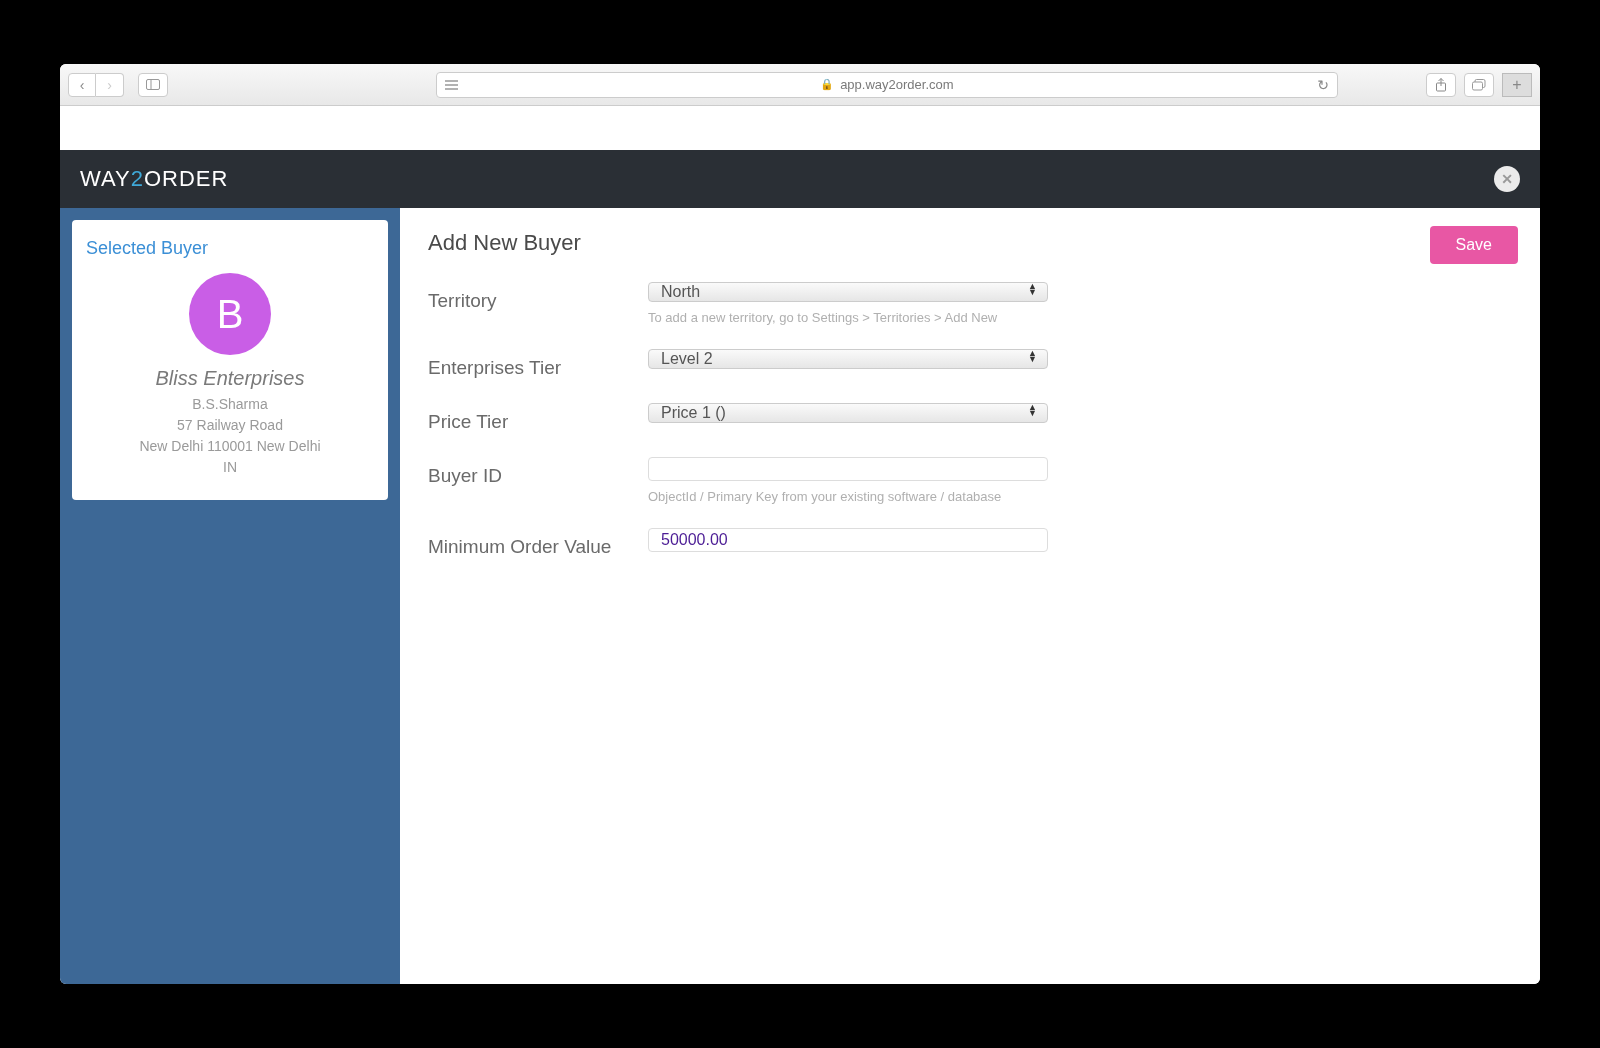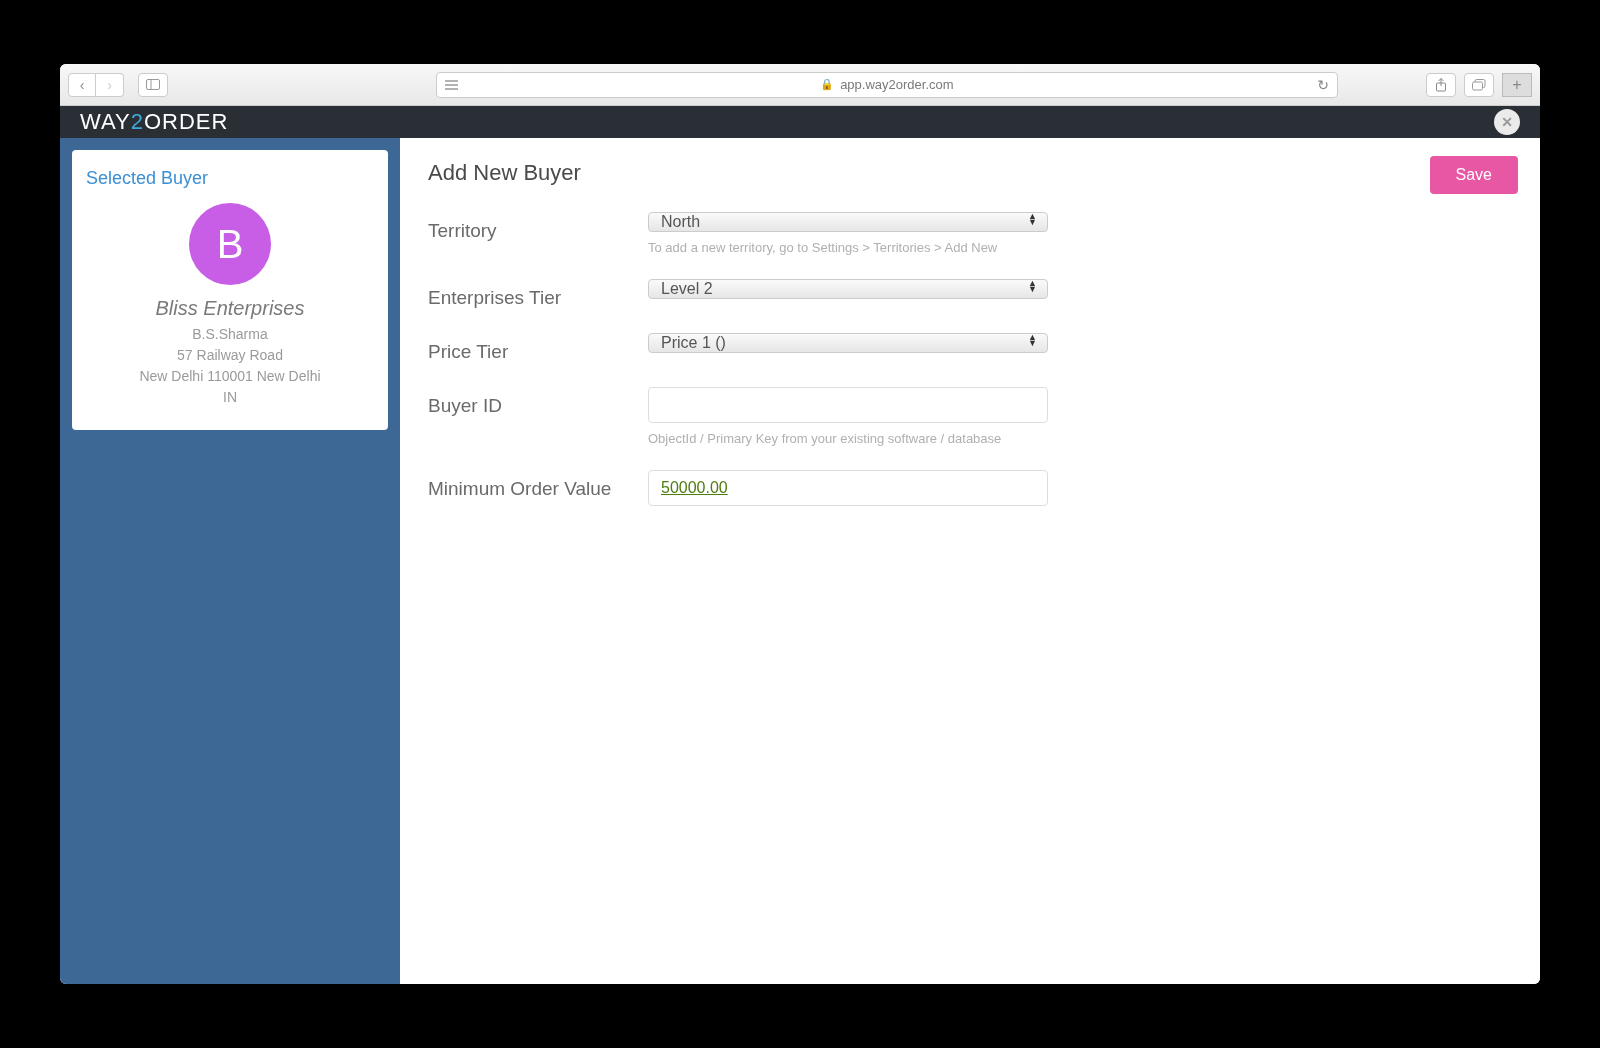--- a/index.html
+++ b/index.html
@@ -78,26 +78,27 @@
     color:#888; font-size:14px;
   }
   .new-tab-btn {
     width: 30px; height: 24px; background:#ddd; border:1px solid #bbb;
     display:flex; align-items:center; justify-content:center;
     color:#888; font-size:16px;
   }
 
   
   .app-header {
-    height: 32px;
+    height: 58px;
     background: #2a2f35;
     display: flex;
     align-items: center;
     padding: 0 20px;
     justify-content: space-between;
+    margin-top: 44px;
   }
   .logo {
     color: #fff;
     font-size: 22px;
     font-weight: 400;
     letter-spacing: 1px;
   }
   .logo .two { color: #3fa9d8; }
   .close-circle {
     width: 26px; height: 26px; border-radius: 50%;
@@ -156,23 +157,23 @@
     background: linear-gradient(#fafafa, #e6e6e6);
     display:flex; align-items:flex-start;
     padding: 0 12px;
     color:#555; font-size: 16px;
   }
   .select-arrows {
     position:absolute; right: 10px;
     display:flex; flex-direction:column; line-height: 6px; font-size: 9px; color:#333;
   }
   .text-input {
-    width: 100%; height: 36px;
+    width: 100%; height: 24px;
     border: 1px solid #ddd; border-radius: 4px;
-    padding: 0 12px; font-size: 16px; color:#4d7c0f;text-decoration:underline;
+    padding: 0 12px; font-size: 16px; color:#4c1d95;
   }
   .hint { color:#b0b0b0; font-size: 13px; margin-top: 8px; }
 </style>
 </head>
 <body>
 
 <div class="browser-window">
 
   <div class="browser-chrome">
     <div class="nav-group">

